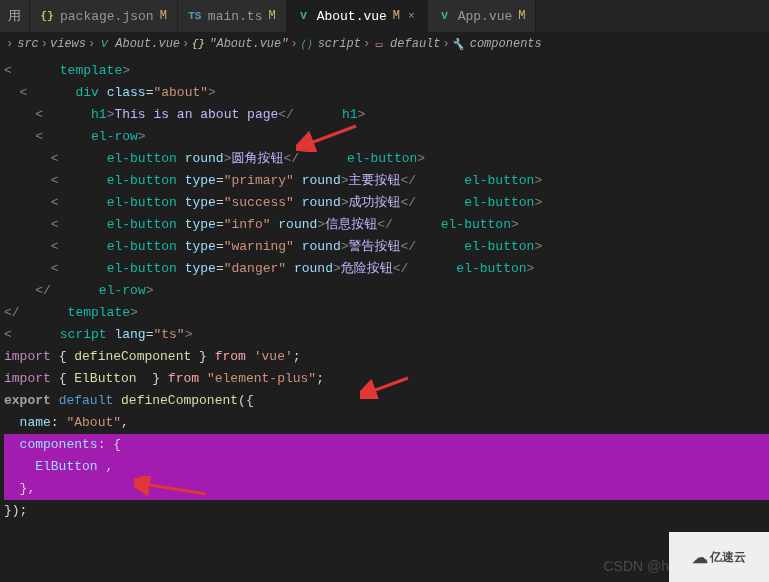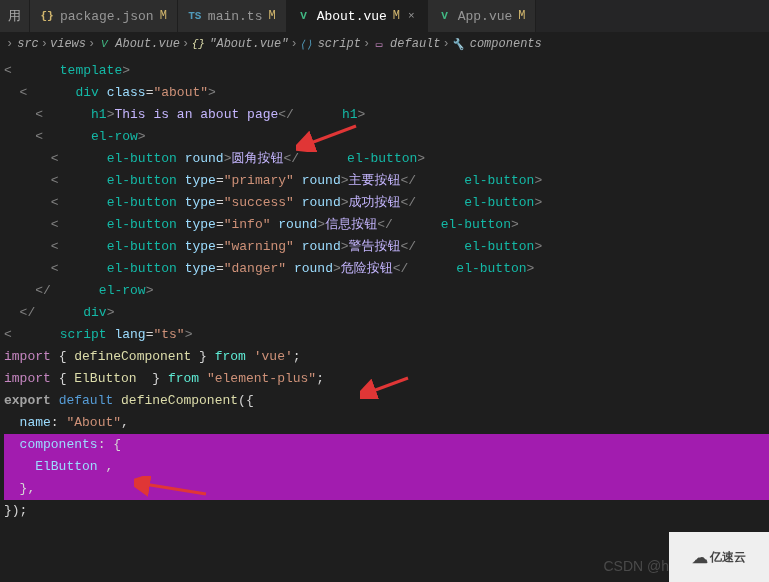--- a/index.html
+++ b/index.html
@@ -66,21 +66,21 @@
     .highlight-line { background: #a21caf; }
     .tag-bracket { color: #808080; }
     .tag-name { color: #14b8a6; margin-left: 48px; }
     .attr-name { color: #9cdcfe; }
     .attr-val { color: #ce9178; }
     .eq { color: #d4d4d4; }
     .text { color: #c4b5fd; }
     .kw-import { color: #c586c0; }
     .kw-export { color: #a3a3a3; font-weight: bold; }
     .kw-default { color: #569cd6; }
-    .kw-from { color: #5eead4; }
+    .kw-from { color: #fca5a5; }
     .brace { color: #d4d4d4; }
     .fn { color: #dcdcaa; }
     .string { color: #ce9178; }
     .semi { color: #d4d4d4; }
     .identifier { color: #9cdcfe; }
     .prop-key { color: #9cdcfe; }
     .arrow {
       position: absolute;
       pointer-events: none;
     }
@@ -184,21 +184,21 @@
       <div class="line">  <span class="tag-bracket">&lt;</span><span class="tag-name">div</span> <span class="attr-name">class</span><span class="eq">=</span><span class="attr-val">"about"</span><span class="tag-bracket">&gt;</span></div>
       <div class="line">    <span class="tag-bracket">&lt;</span><span class="tag-name">h1</span><span class="tag-bracket">&gt;</span><span class="text">This is an about page</span><span class="tag-bracket">&lt;/</span><span class="tag-name">h1</span><span class="tag-bracket">&gt;</span></div>
       <div class="line">    <span class="tag-bracket">&lt;</span><span class="tag-name">el-row</span><span class="tag-bracket">&gt;</span></div>
       <div class="line">      <span class="tag-bracket">&lt;</span><span class="tag-name">el-button</span> <span class="attr-name">round</span><span class="tag-bracket">&gt;</span><span class="text">圆角按钮</span><span class="tag-bracket">&lt;/</span><span class="tag-name">el-button</span><span class="tag-bracket">&gt;</span></div>
       <div class="line">      <span class="tag-bracket">&lt;</span><span class="tag-name">el-button</span> <span class="attr-name">type</span><span class="eq">=</span><span class="attr-val">"primary"</span> <span class="attr-name">round</span><span class="tag-bracket">&gt;</span><span class="text">主要按钮</span><span class="tag-bracket">&lt;/</span><span class="tag-name">el-button</span><span class="tag-bracket">&gt;</span></div>
       <div class="line">      <span class="tag-bracket">&lt;</span><span class="tag-name">el-button</span> <span class="attr-name">type</span><span class="eq">=</span><span class="attr-val">"success"</span> <span class="attr-name">round</span><span class="tag-bracket">&gt;</span><span class="text">成功按钮</span><span class="tag-bracket">&lt;/</span><span class="tag-name">el-button</span><span class="tag-bracket">&gt;</span></div>
       <div class="line">      <span class="tag-bracket">&lt;</span><span class="tag-name">el-button</span> <span class="attr-name">type</span><span class="eq">=</span><span class="attr-val">"info"</span> <span class="attr-name">round</span><span class="tag-bracket">&gt;</span><span class="text">信息按钮</span><span class="tag-bracket">&lt;/</span><span class="tag-name">el-button</span><span class="tag-bracket">&gt;</span></div>
       <div class="line">      <span class="tag-bracket">&lt;</span><span class="tag-name">el-button</span> <span class="attr-name">type</span><span class="eq">=</span><span class="attr-val">"warning"</span> <span class="attr-name">round</span><span class="tag-bracket">&gt;</span><span class="text">警告按钮</span><span class="tag-bracket">&lt;/</span><span class="tag-name">el-button</span><span class="tag-bracket">&gt;</span></div>
       <div class="line">      <span class="tag-bracket">&lt;</span><span class="tag-name">el-button</span> <span class="attr-name">type</span><span class="eq">=</span><span class="attr-val">"danger"</span> <span class="attr-name">round</span><span class="tag-bracket">&gt;</span><span class="text">危险按钮</span><span class="tag-bracket">&lt;/</span><span class="tag-name">el-button</span><span class="tag-bracket">&gt;</span></div>
       <div class="line">    <span class="tag-bracket">&lt;/</span><span class="tag-name">el-row</span><span class="tag-bracket">&gt;</span></div>
-      <div class="line">  <span class="tag-bracket">&lt;/</span><span class="tag-name">div</span><span class="tag-bracket">&gt;</span></div>
+      <div class="line"><span class="tag-bracket">&lt;/</span><span class="tag-name">template</span><span class="tag-bracket">&gt;</span></div>
       <div class="line"><span class="tag-bracket">&lt;</span><span class="tag-name">script</span> <span class="attr-name">lang</span><span class="eq">=</span><span class="attr-val">"ts"</span><span class="tag-bracket">&gt;</span></div>
       <div class="line"><span class="kw-import">import</span> <span class="brace">{</span> <span class="fn">defineComponent</span> <span class="brace">}</span> <span class="kw-from">from</span> <span class="string">'vue'</span><span class="semi">;</span></div>
       <div class="line"><span class="kw-import">import</span> <span class="brace">{</span> <span class="fn">ElButton </span> <span class="brace">}</span> <span class="kw-from">from</span> <span class="string">"element-plus"</span><span class="semi">;</span></div>
       <div class="line"></div>
       <div class="line"><span class="kw-export">export</span> <span class="kw-default">default</span> <span class="fn">defineComponent</span><span class="brace">({</span></div>
       <div class="line">  <span class="prop-key">name</span><span class="brace">:</span> <span class="string">"About"</span><span class="brace">,</span></div>
       <div class="line highlight-line">  <span class="prop-key">components</span><span class="brace">:</span> <span class="brace">{</span></div>
       <div class="line highlight-line">    <span class="identifier">ElButton</span><span class="brace"> ,</span></div>
       <div class="line highlight-line">  <span class="brace">},</span></div>
       <div class="line"><span class="brace">});</span></div>

